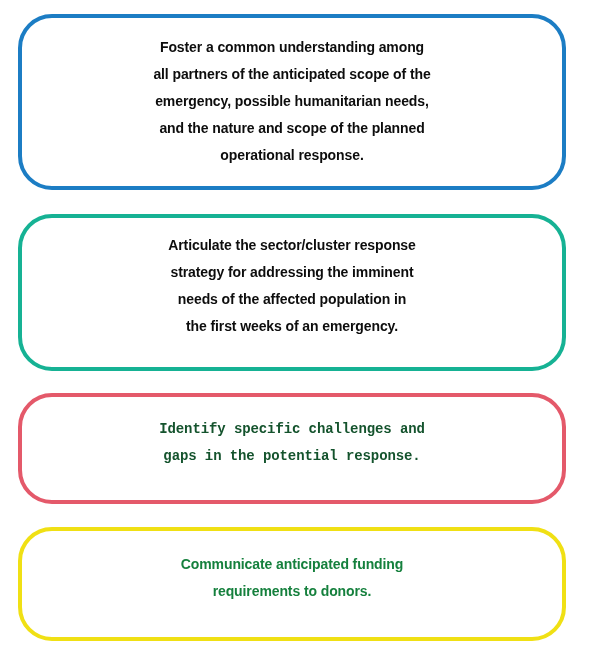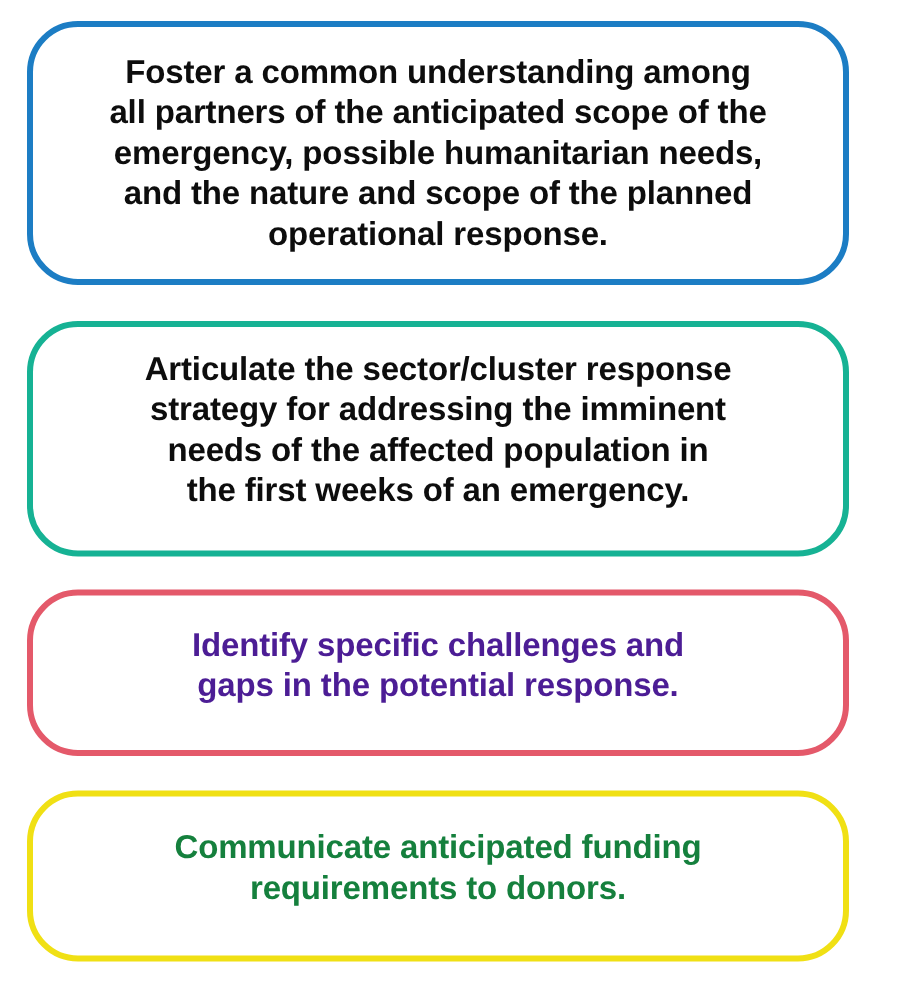--- a/index.html
+++ b/index.html
@@ -31,21 +31,21 @@
     border-style: solid;
     border-width: 4px;
     border-radius: 34px;
     display: flex;
     flex-direction: column;
     justify-content: center;
     align-items: center;
   }
 
   .objective-text {
-    font-size: 22px;
+    font-size: 14px;
     font-weight: 700;
     line-height: 27px;
     color: #0d0d0d;
     text-align: center;
     letter-spacing: -0.1px;
     padding: 0 34px;
     white-space: pre-line;
     margin: 0;
   }
 
@@ -96,21 +96,21 @@
   </div>
 
   <div class="objective-card" id="card-2" style="border-color: rgb(22, 178, 148);">
     <p class="objective-text" style="color: rgb(13, 13, 13);">Articulate the sector/cluster response
 strategy for addressing the imminent
 needs of the affected population in
 the first weeks of an emergency.</p>
   </div>
 
   <div class="objective-card" id="card-3" style="border-color: rgb(228, 89, 106);">
-    <p class="objective-text" style="color: #4c1d95;">Identify specific challenges and
+    <p class="objective-text" style="color: #14532d; font-family: Liberation Mono, monospace;">Identify specific challenges and
 gaps in the potential response.</p>
   </div>
 
   <div class="objective-card" id="card-4" style="border-color: rgb(240, 224, 20);">
     <p class="objective-text" style="color: #15803d;">Communicate anticipated funding
 requirements to donors.</p>
   </div>
 
 </div>
 

